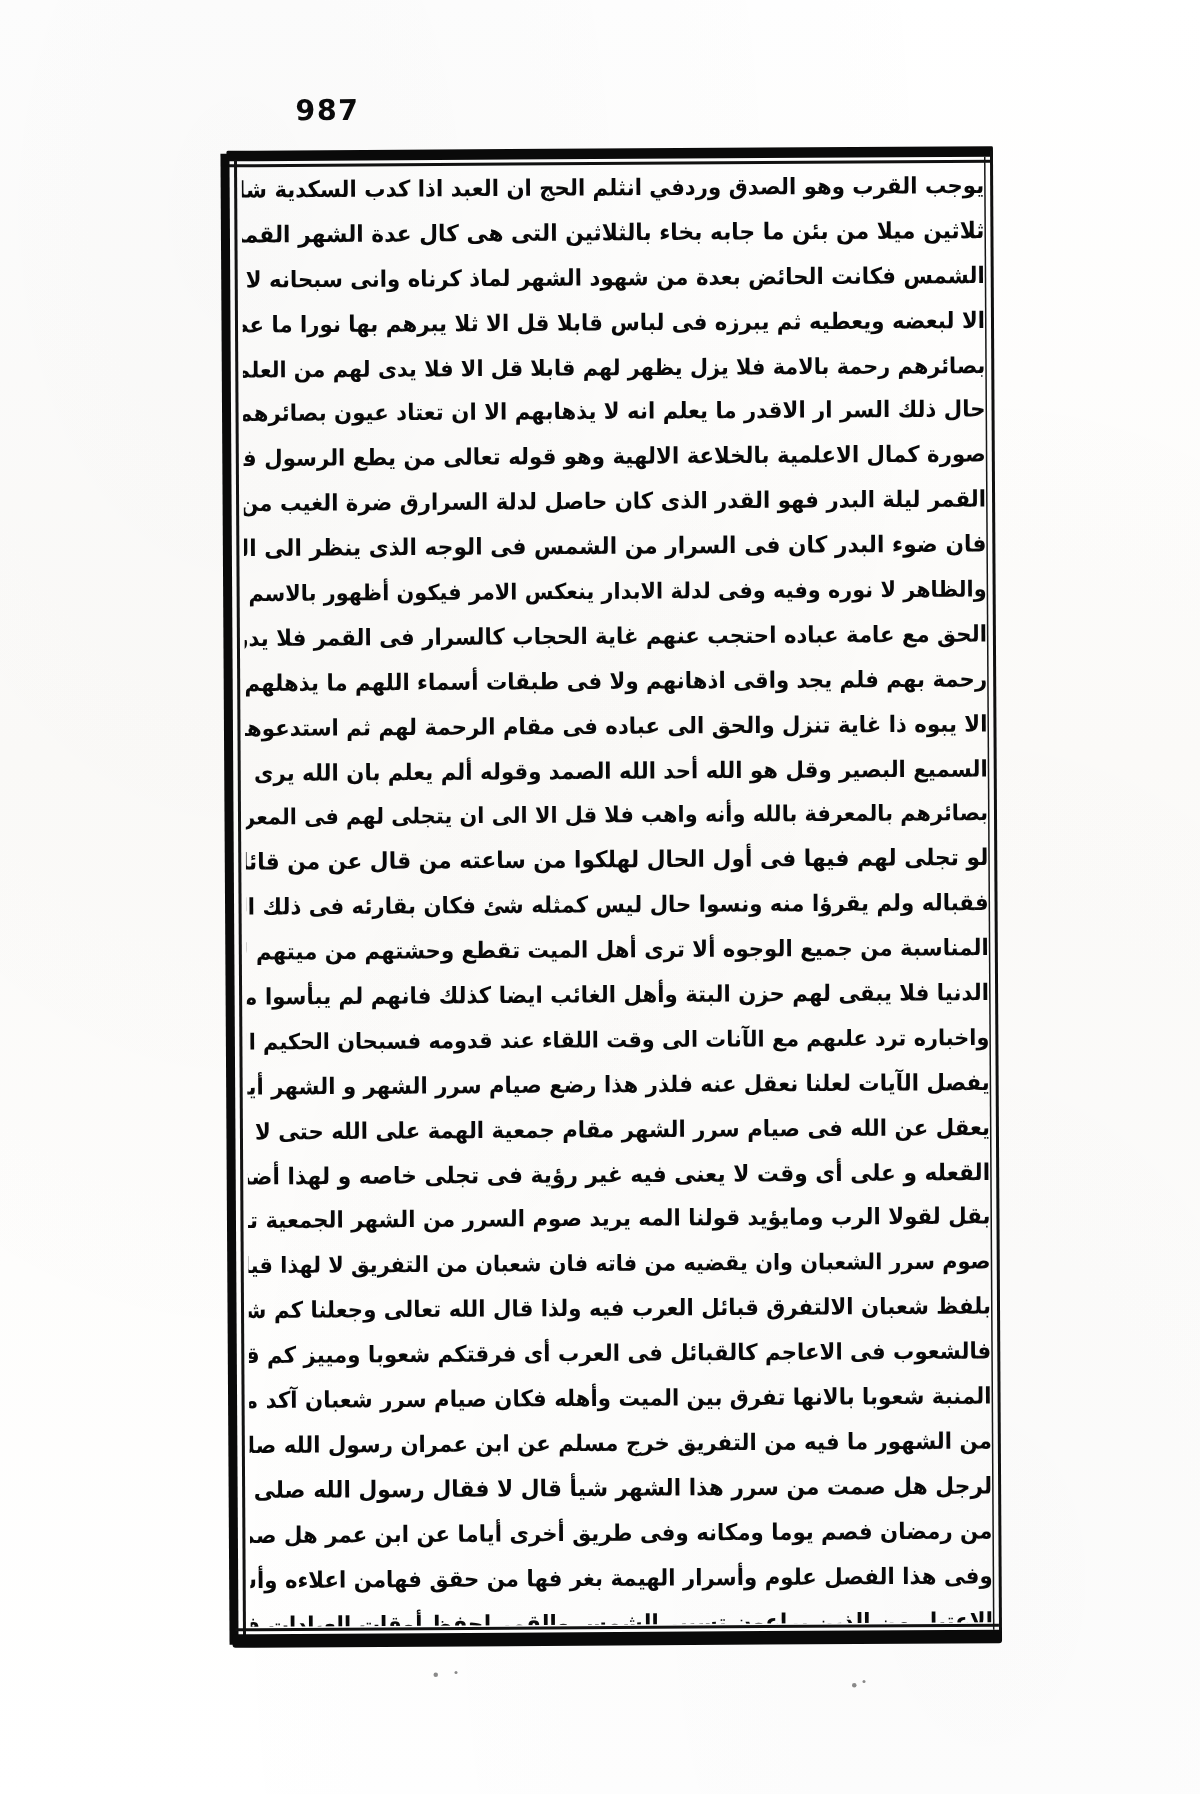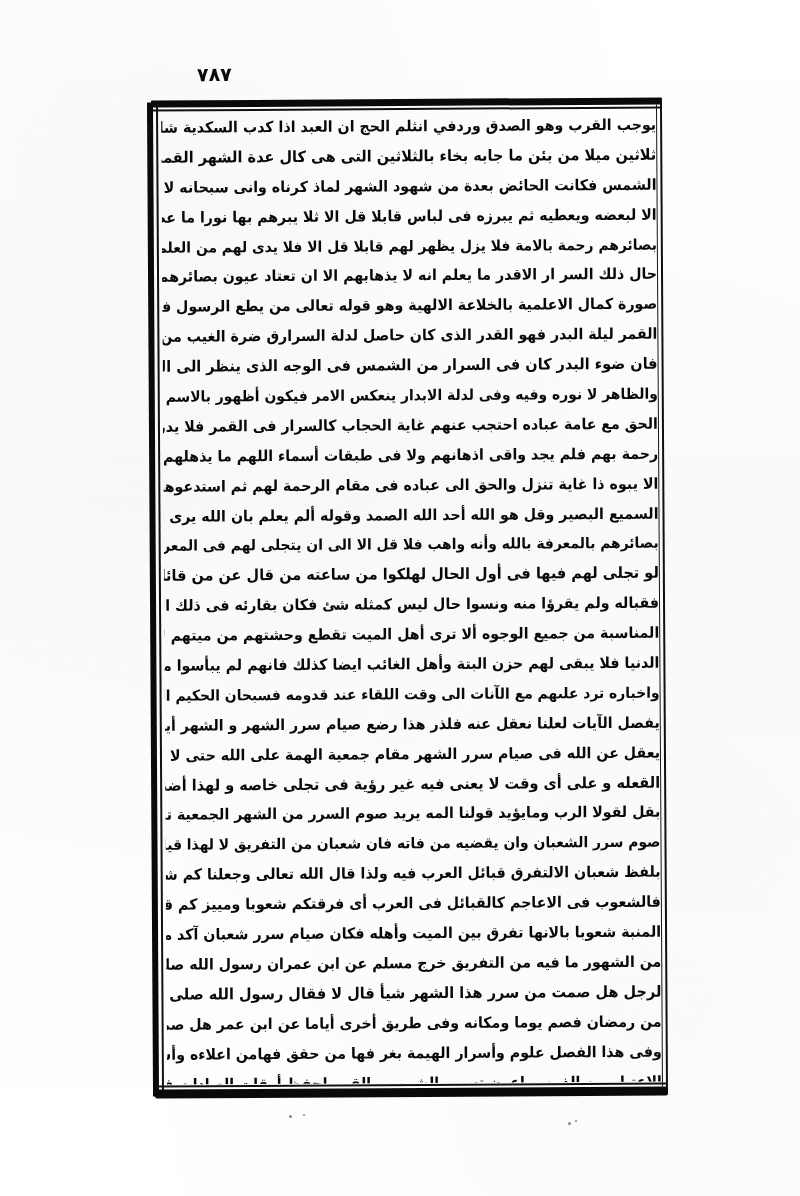--- a/index.html
+++ b/index.html
@@ -169,21 +169,21 @@
   .line:nth-child(5n)   { font-size: 13.9px; }
   .line:nth-child(7n+2) { font-size: 14.5px; }
 </style>
 </head>
 <body>
 
 <div id="page">
 
   <div class="paper-tint"></div>
 
-  <div class="folio">٧٨٧</div>
+  <div class="folio">987</div>
 
   <div class="frame">
 
     <div class="rule-top"></div>
     <div class="rule-top-hair"></div>
     <div class="rule-left-thick"></div>
     <div class="rule-left-hair"></div>
     <div class="rule-right-hair"></div>
     <div class="rule-right-inner"></div>
     <div class="rule-bottom"></div>

